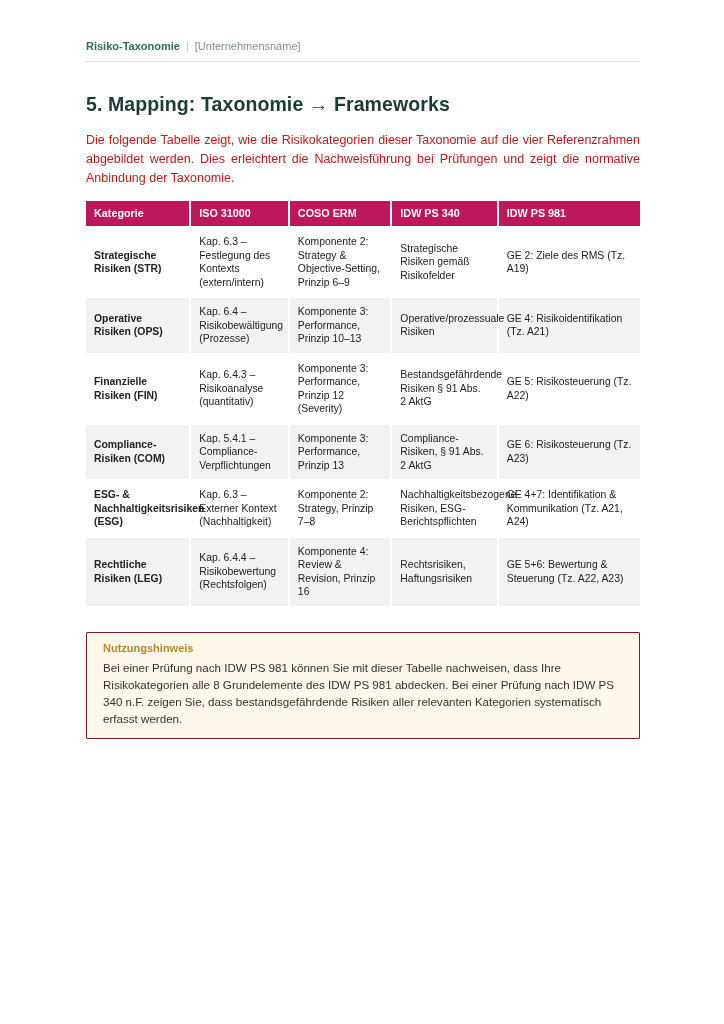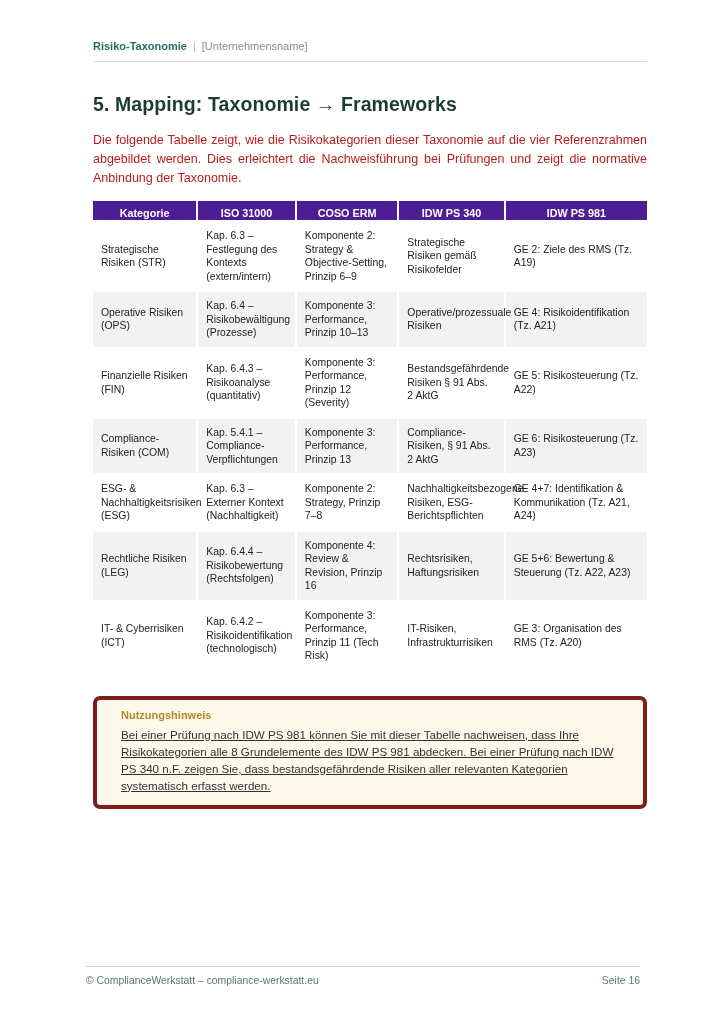--- a/index.html
+++ b/index.html
@@ -4,21 +4,21 @@
 <style>
   html,body{margin:0;padding:0;background:#ffffff;}
   .page{
     position:relative;
     width:724px;height:1024px;
     background:#ffffff;
     font-family:"Liberation Sans", sans-serif;
     color:#262626;
     overflow:hidden;
   }
-  .content{position:absolute;left:93px;top:0;width:554px;}
+  .content{position:absolute;left:86px;top:0;width:554px;}
 
   
   .runhead{
     padding-top:40px;
     padding-bottom:9px;
     border-bottom:1px solid #d9dedd;
     font-size:11px;
   }
   .runhead .brand{font-weight:bold;color:#2e6b60;}
   .runhead .sep{color:#c0c8c6;margin:0 6px;}
@@ -44,65 +44,64 @@
 
   
   table.map{
     margin-top:13px;
     width:100%;
     border-collapse:separate;
     border-spacing:0;
     table-layout:fixed;
   }
   table.map th{
-    background:#4c1d95;
+    background:#be185d;
     color:#ffffff;
     font-size:10.8px;
     font-weight:bold;
-    text-align:center;
-    padding:6px 8px 1px 8px;
+    text-align:left;
+    padding:6px 8px 7px 8px;
     border-right:2px solid #ffffff;
   }
   table.map th:last-child{border-right:none;}
   table.map td{
     font-size:10.4px;
     line-height:13.5px;
     color:#222222;
     vertical-align:middle;
     padding:7px 8px;
     border-right:2px solid #ffffff;
     border-top:2px solid #ffffff;
     background:#ffffff;
   }
   table.map td:last-child{border-right:none;}
   table.map tr.even td{background:#f2f2f2;}
-  table.map td.cell-category{font-weight:normal;}
+  table.map td.cell-category{font-weight:bold;}
   .col-1{width:19.0%;} .col-2{width:17.8%;} .col-3{width:18.5%;}
   .col-4{width:19.2%;} .col-5{width:25.5%;}
 
   
   .notebox{
     margin-top:26px;
     background:#fdf8ea;
-    border:4px solid #7f1d1d;
-    border-radius:7px;
-    padding:9px 12px 11px 24px;
+    border:1px solid #7f1d1d;
+    border-radius:1px;
+    padding:9px 12px 11px 16px;
   }
   .notebox .note-title{
     font-size:11px;
     font-weight:bold;
     color:#b3882e;
     margin:0 0 5px 0;
   }
   .notebox .note-text{
     font-size:11.6px;
     line-height:17px;
     color:#333333;
     margin:0;
-    text-decoration:underline;
   }
 
   
   .pagefoot{
     position:absolute;
     left:86px;top:966px;width:554px;
     border-top:1px solid #c8cfcd;
     padding-top:8px;
     font-size:10.4px;
     color:#557a71;
@@ -177,34 +176,23 @@
             <td class="cell-idw-ps-340">Nachhaltigkeitsbezogene Risiken, ESG-Berichtspflichten</td>
             <td class="cell-idw-ps-981">GE 4+7: Identifikation &amp; Kommunikation (Tz. A21, A24)</td>
           </tr>
           <tr class="even">
             <td class="cell-category">Rechtliche Risiken (LEG)</td>
             <td class="cell-iso31000">Kap. 6.4.4 – Risikobewertung (Rechtsfolgen)</td>
             <td class="cell-coso-erm">Komponente 4: Review &amp; Revision, Prinzip 16</td>
             <td class="cell-idw-ps-340">Rechtsrisiken, Haftungsrisiken</td>
             <td class="cell-idw-ps-981">GE 5+6: Bewertung &amp; Steuerung (Tz. A22, A23)</td>
           </tr>
-          <tr>
-            <td class="cell-category">IT- &amp; Cyberrisiken (ICT)</td>
-            <td class="cell-iso31000">Kap. 6.4.2 – Risikoidentifikation (technologisch)</td>
-            <td class="cell-coso-erm">Komponente 3: Performance, Prinzip 11 (Tech Risk)</td>
-            <td class="cell-idw-ps-340">IT-Risiken, Infrastrukturrisiken</td>
-            <td class="cell-idw-ps-981">GE 3: Organisation des RMS (Tz. A20)</td>
-          </tr>
         </tbody>
     </table>
 
     <div class="notebox">
       <p class="note-title">Nutzungshinweis</p>
       <p class="note-text">Bei einer Prüfung nach IDW PS 981 können Sie mit dieser Tabelle nachweisen, dass Ihre Risikokategorien alle 8 Grundelemente des IDW PS 981 abdecken. Bei einer Prüfung nach IDW PS 340 n.F. zeigen Sie, dass bestandsgefährdende Risiken aller relevanten Kategorien systematisch erfasst werden.</p>
     </div>
 
   </div>
 
-  <div class="pagefoot">
-    <span>© ComplianceWerkstatt – compliance-werkstatt.eu</span>
-    <span>Seite 16</span>
-  </div>
 </div>
 
 </body></html>

